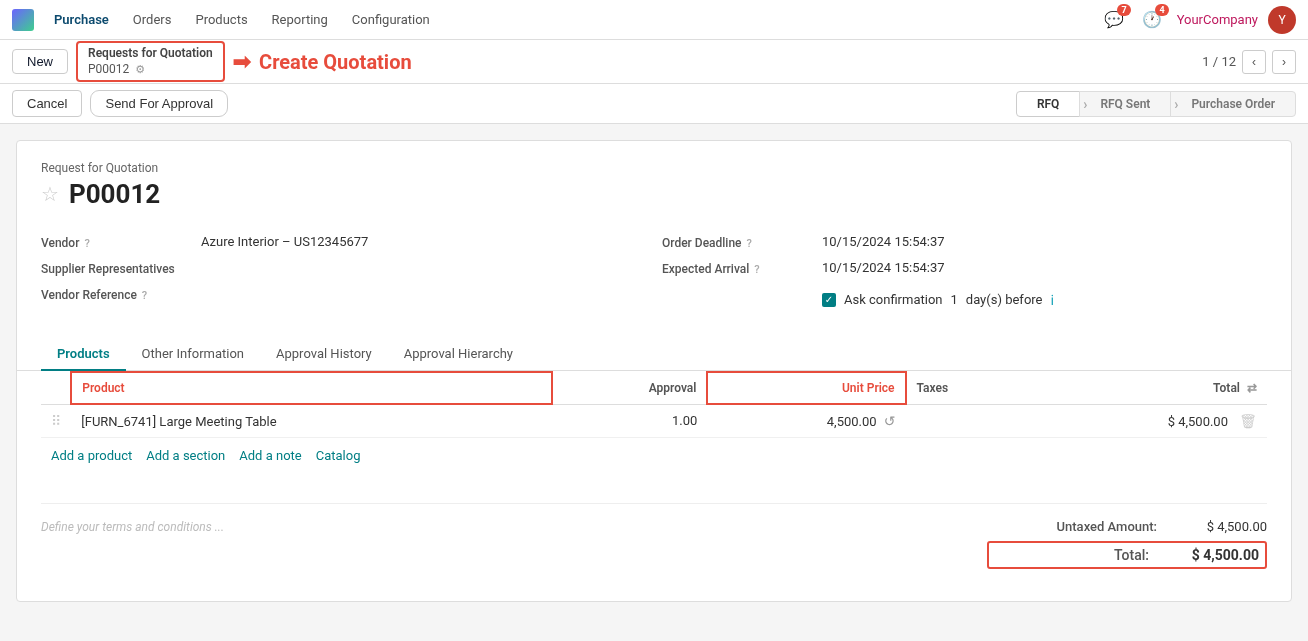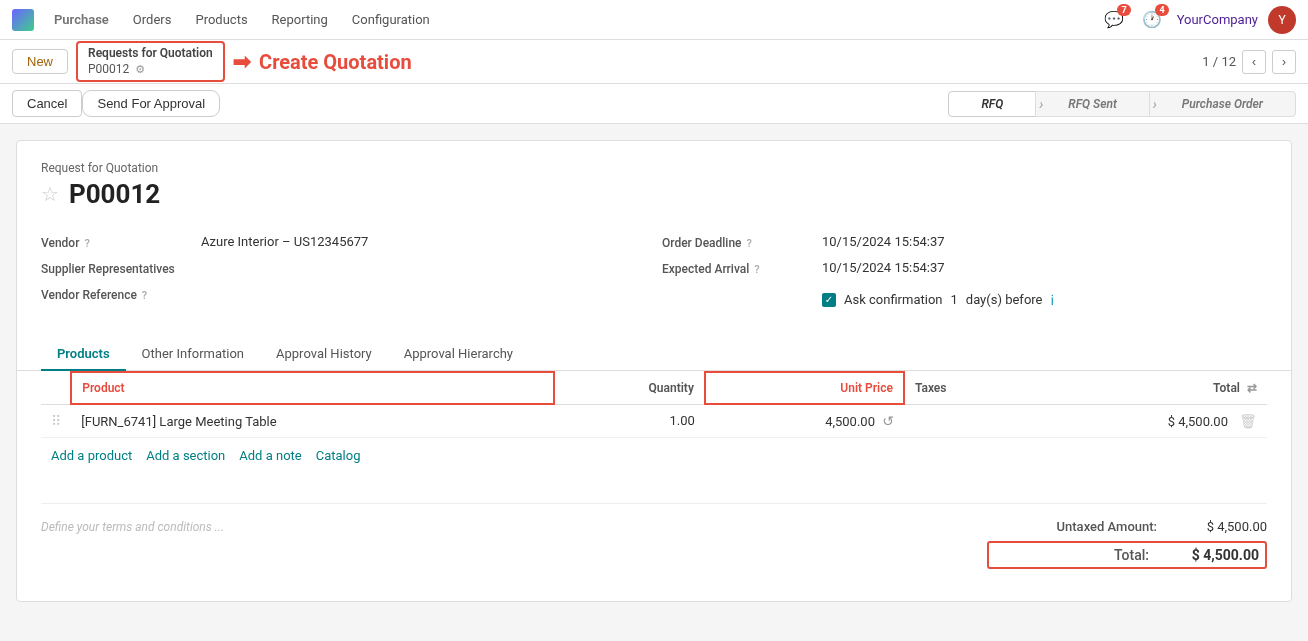--- a/index.html
+++ b/index.html
@@ -26,21 +26,21 @@
       gap: 4px;
       flex: 1;
     }
     .top-nav-menu-item {
       padding: 4px 10px;
       font-size: 13px;
       color: #555;
       cursor: pointer;
       border-radius: 3px;
     }
-    .top-nav-menu-item.active { font-weight: 600; color: #737373; }
+    .top-nav-menu-item.active { font-weight: 600; color: #0c4a6e; }
     .top-nav-right {
       display: flex;
       align-items: center;
       gap: 10px;
     }
     .nav-icon-btn {
       position: relative;
       width: 28px; height: 28px;
       display: flex; align-items: center; justify-content: center;
       cursor: pointer;
@@ -52,21 +52,21 @@
       top: -2px; right: -2px;
       background: #e74c3c;
       color: #fff;
       font-size: 9px;
       border-radius: 10px;
       padding: 1px 4px;
       font-weight: bold;
     }
     .company-name {
       font-size: 13px;
-      color: #4c1d95;
+      color: #be185d;
       cursor: pointer;
     }
     .user-avatar {
       width: 28px; height: 28px;
       border-radius: 50%;
       background: #c0392b;
       display: flex; align-items: center; justify-content: center;
       color: #fff;
       font-size: 12px;
       cursor: pointer;
@@ -82,21 +82,21 @@
       height: 44px;
       gap: 8px;
     }
     .new-btn {
       border: 1px solid #ccc;
       background: #fff;
       padding: 4px 14px;
       border-radius: 4px;
       font-size: 13px;
       cursor: pointer;
-      color: #a16207;
+      color: #0f172a;
     }
     .breadcrumb-box {
       border: 2px solid #e74c3c;
       border-radius: 4px;
       padding: 3px 10px;
       font-size: 12px;
       color: #555;
       display: flex;
       flex-direction: column;
       line-height: 1.3;
@@ -139,20 +139,21 @@
       font-size: 12px;
       color: #555;
     }
 
     
     .action-bar {
       background: #fff;
       border-bottom: 1px solid #ddd;
       display: flex;
       padding: 6px 12px;
+      gap: 8px;
     }
     .action-btn {
       border: 1px solid #ccc;
       background: #fff;
       padding: 5px 14px;
       border-radius: 4px;
       font-size: 13px;
       cursor: pointer;
       color: #333;
     }
@@ -160,28 +161,27 @@
       background: #fff;
       border-color: #ccc;
       border-radius: 9px;
     }
     .status-bar {
       margin-left: auto;
       display: flex;
       align-items: center;
     }
     .status-step {
-      padding: 5px 32px;
+      padding: 5px 20px;
       font-size: 12px;
       font-weight: 600;
       color: #777;
       background: #f5f5f5;
       border: 1px solid #ddd;
       position: relative;
-      font-style: italic;
     }
     .status-step.active {
       background: #fff;
       border: 1px solid #ccc;
       color: #333;
     }
     .status-step:not(:first-child) {
       margin-left: -1px;
     }
     .status-step:first-child { border-radius: 4px 0 0 4px; }
@@ -525,21 +525,21 @@
       <div class="tab">Other Information</div>
       <div class="tab">Approval History</div>
       <div class="tab">Approval Hierarchy</div>
     </div>
 
     <table class="product-table">
       <thead>
         <tr>
           <th style="width:24px;"></th>
           <th class="outlined">Product</th>
-          <th class="right">Quantity</th>
+          <th class="right">Approval</th>
           <th class="outlined right">Unit Price</th>
           <th>Taxes</th>
           <th class="right">
             <span>Total</span>
             <span style="margin-left:4px; color:#999; cursor:pointer;">⇄</span>
           </th>
         </tr>
       </thead>
       <tbody>
         <tr class="table-row">

